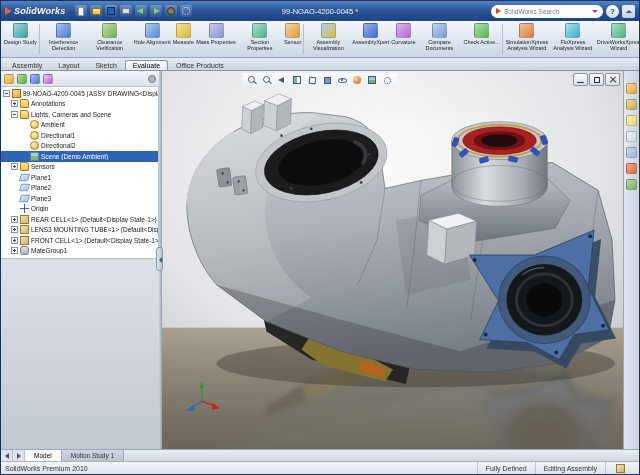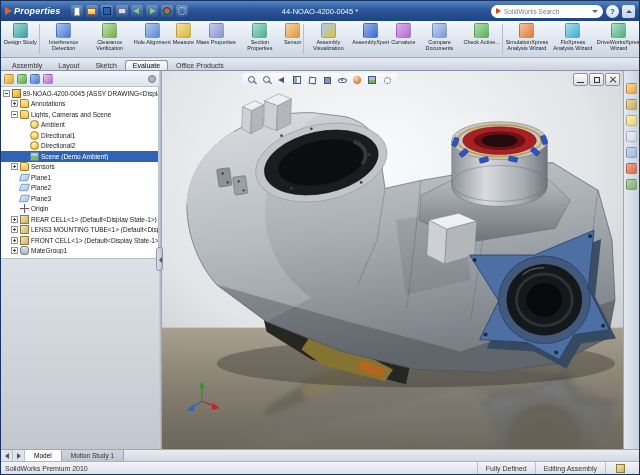--- a/index.html
+++ b/index.html
@@ -142,33 +142,33 @@
   .s-doc{width:9px;height:9px;background:linear-gradient(135deg,#f4e6b5,#cdb26a);border:1px solid #8f7a3a;box-sizing:border-box;margin:0 2px;}
 </style>
 </head>
 <body>
 
 <div class="app">
 
   <div class="titlebar">
     <div class="logo">
       <span class="logo-arrow"></span>
-      <span class="logo-text">Properties</span>
+      <span class="logo-text">SolidWorks</span>
     </div>
     <div class="qicons">
       <span class="qi q-new"></span>
       <span class="qi q-open"></span>
       <span class="qi q-save"></span>
       <span class="qi q-print"></span>
       <span class="qi q-undo"></span>
       <span class="qi q-redo"></span>
       <span class="qi q-rebuild"></span>
       <span class="qi q-options"></span>
     </div>
-    <span class="doc-title">44-NOAO-4200-0045 *</span>
+    <span class="doc-title">99-NOAO-4200-0045 *</span>
     <div class="tb-right">
       <div class="searchbox">
         <span class="sw-mini"></span>
         <span class="search-text">SolidWorks Search</span>
         <span class="chev-down"></span>
       </div>
       <div class="helpbtn">?</div>
       <div class="collapsebtn">
           <span class="chev-up"></span>
         </div>

